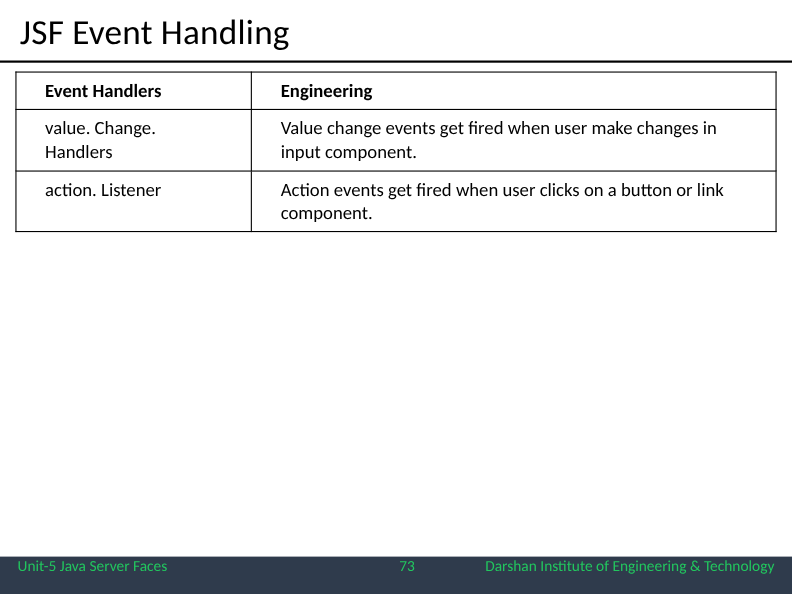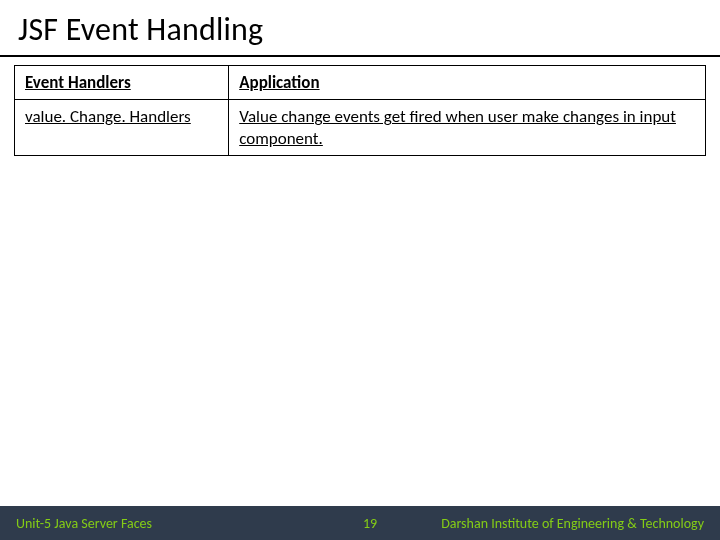--- a/index.html
+++ b/index.html
@@ -4,24 +4,24 @@
 <style>
   * { box-sizing: border-box; margin: 0; padding: 0; }
   html, body { width: 720px; height: 540px; font-family: Calibri, Arial, sans-serif; background: #fff; color: #000; }
   .slide { position: relative; width: 720px; height: 540px; }
   .title { font-size: 32px; font-weight: 400; padding: 10px 18px 6px 18px; letter-spacing: 0.2px; }
   .hr { border: none; border-top: 2px solid #000; margin: 0 0 0 0; }
   .table-wrap { padding: 8px 14px 0 14px; }
   table { border-collapse: collapse; width: 100%; table-layout: fixed; }
   col.col1 { width: 31%; }
   col.col2 { width: 69%; }
-  th, td { border: 1px solid #000; padding: 6px 10px; vertical-align: top; font-size: 17px; line-height: 1.25; text-decoration: underline; }
+  th, td { border: 1px solid #000; padding: 6px 26px; vertical-align: top; font-size: 17px; line-height: 1.25; }
   th { text-align: left; font-weight: 700; }
   td.name { font-weight: 400; }
-  .footer { position: absolute; left: 0; right: 0; bottom: 0; height: 34px; background: #2f3b4c; color: #84cc16; display: flex; align-items: center; font-size: 14px; }
+  .footer { position: absolute; left: 0; right: 0; bottom: 0; height: 34px; background: #2f3b4c; color: #22c55e; display: flex; align-items: flex-start; font-size: 14px; }
   .footer .unit { padding-left: 16px; flex: 0 0 auto; }
   .footer .page { position: absolute; left: 350px; width: 40px; text-align: center; }
   .footer .inst { position: absolute; right: 16px; margin-left: 47px; }
 </style>
 </head>
 <body>
 
 <div class="slide">
 
   <h1 class="title">JSF Event Handling</h1>
@@ -29,31 +29,35 @@
 
   <div class="table-wrap">
     <table>
       <colgroup>
           <col class="col1">
           <col class="col2">
         </colgroup>
       <thead>
         <tr>
           <th>Event Handlers</th>
-          <th>Application</th>
+          <th>Engineering</th>
         </tr>
       </thead>
       <tbody>
         <tr>
           <td class="name">value. Change. Handlers</td>
           <td>Value change events get fired when user make changes in input component.</td>
         </tr>
+        <tr>
+          <td class="name">action. Listener</td>
+          <td>Action events get fired when user clicks on a button or link component.</td>
+        </tr>
       </tbody>
     </table>
   </div>
 
   <div class="footer">
     <span class="unit">Unit-5 Java Server Faces</span>
-    <span class="page">19</span>
+    <span class="page">73</span>
     <span class="inst">Darshan Institute of Engineering &amp; Technology</span>
   </div>
 
 </div>
 
 </body></html>

